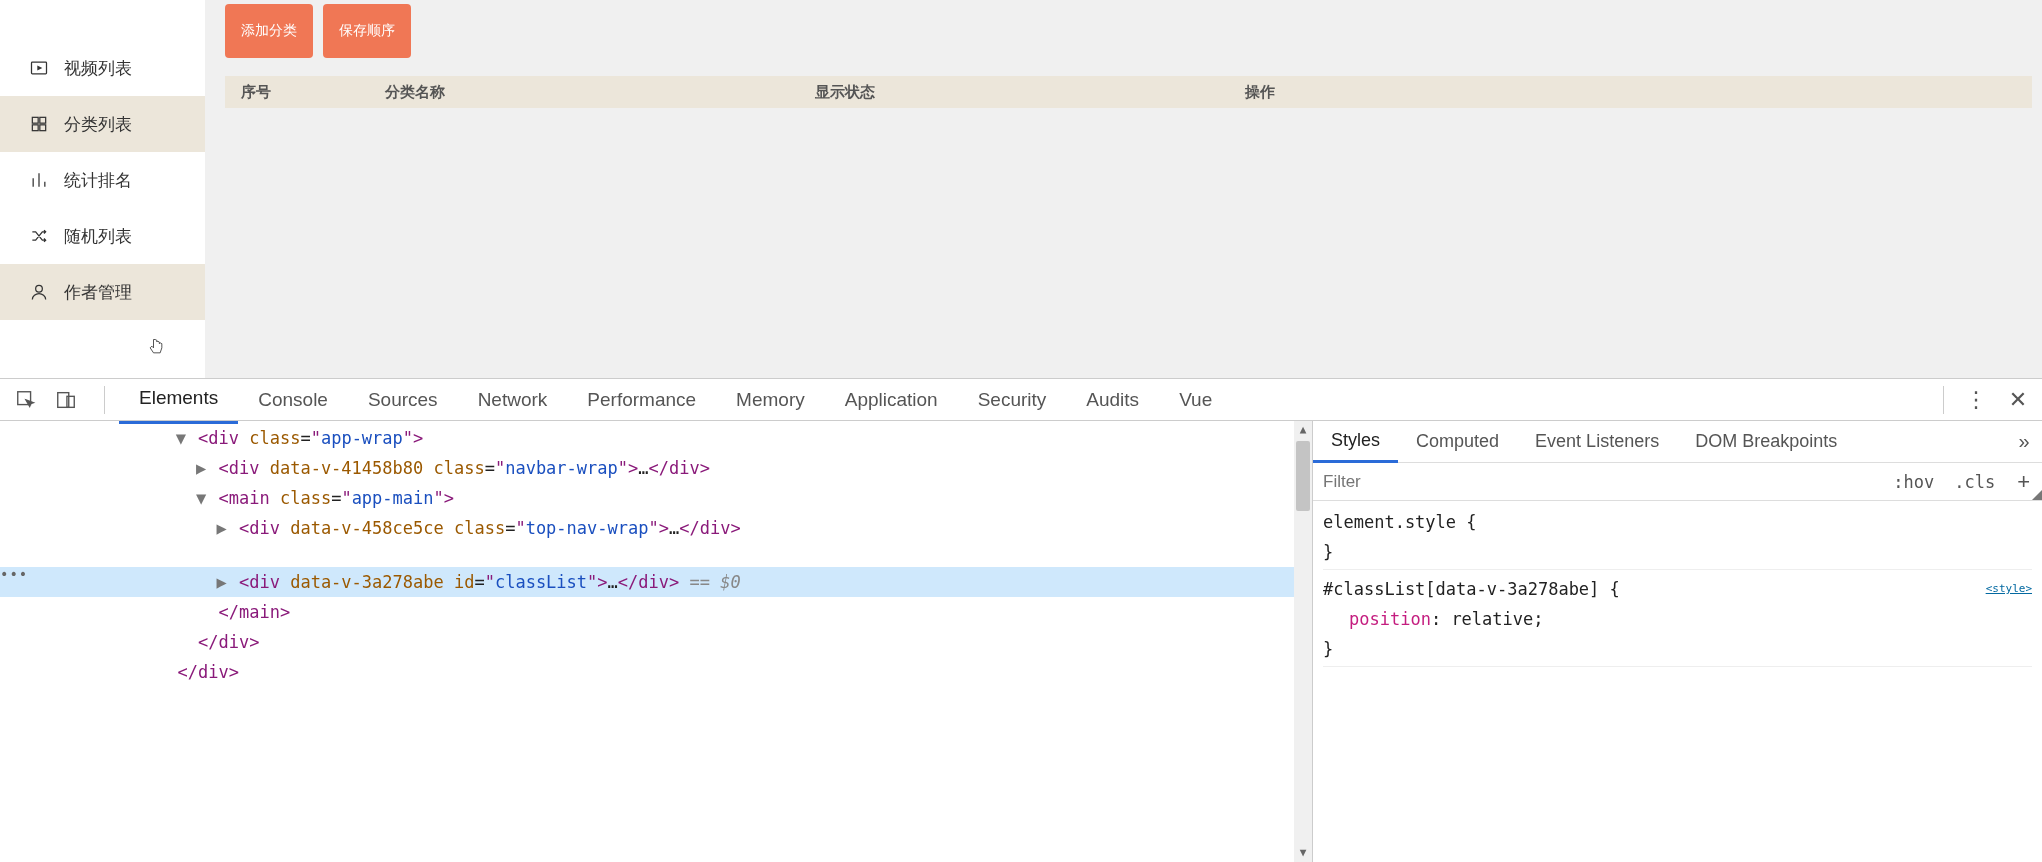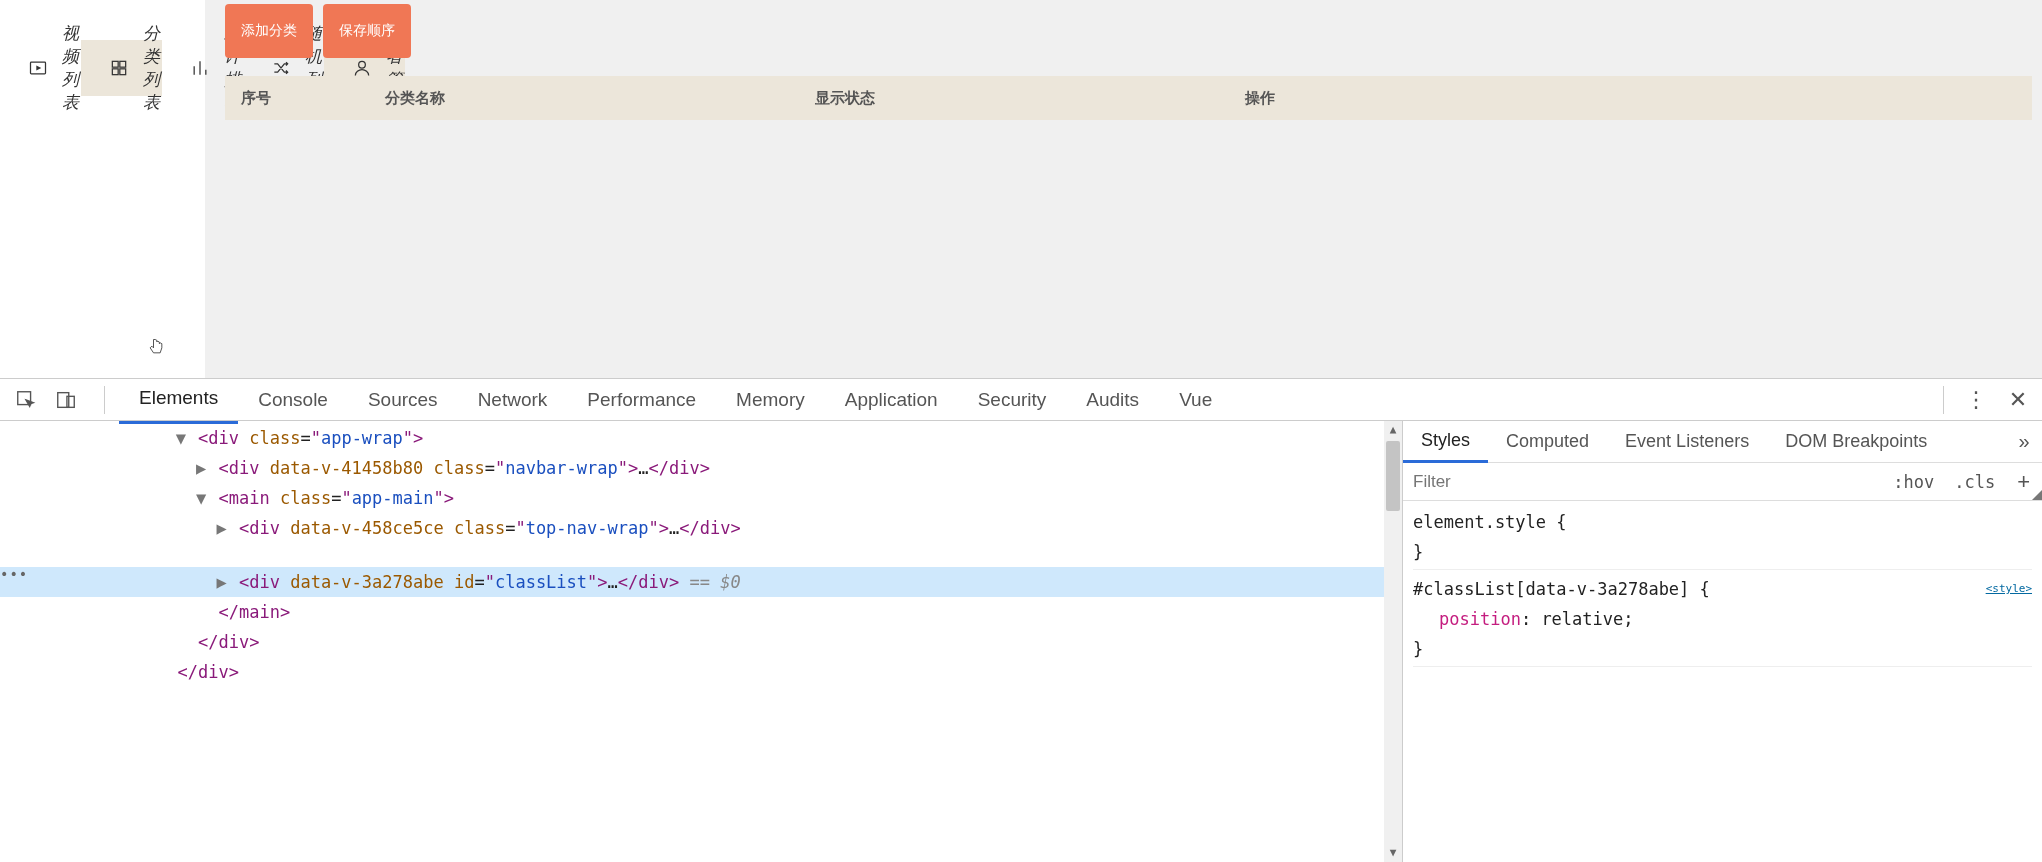--- a/index.html
+++ b/index.html
@@ -19,23 +19,22 @@
 .app-area {
   display: flex;
   height: 378px;
   background: #f0f0f0;
 }
 
 .sidebar {
   width: 205px;
   background: #fff;
   display: flex;
-  flex-direction: row;
+  flex-direction: column;
   padding-top: 40px;
-  font-style: italic;
 }
 
 .sidebar-item {
   display: flex;
   align-items: center;
   height: 56px;
   padding-left: 28px;
   cursor: pointer;
   font-size: 17px;
   color: #333;
@@ -80,21 +79,21 @@
   border: none;
   border-radius: 4px;
   padding: 18px 16px;
   font-size: 14px;
   cursor: pointer;
 }
 
 .table-header {
   display: flex;
   background: #ece6da;
-  height: 44px;
+  height: 32px;
   align-items: center;
   color: #555;
   font-size: 15px;
 }
 .th1 { flex: 0 0 160px; padding-left: 16px; font-weight: 600; }
 .th2 { flex: 0 0 430px; font-weight: 600; }
 .th3 { flex: 0 0 430px; font-weight: 600; }
 .th4 { flex: 0 0 430px; font-weight: 600; }
 
 .table-body {
@@ -198,21 +197,21 @@
   left: 0;
   top: 138px;
   width: 26px;
   text-align: center;
   color: #666;
   letter-spacing: 1px;
   font-size: 14px;
 }
 
 .dt-styles {
-  width: 640px;
+  width: 730px;
   border-left: 1px solid #ccc;
   display: flex;
   flex-direction: column;
 }
 .dt-style-tabs {
   display: flex;
   align-items: center;
   height: 42px;
   border-bottom: 1px solid #ddd;
   font-size: 18px;

